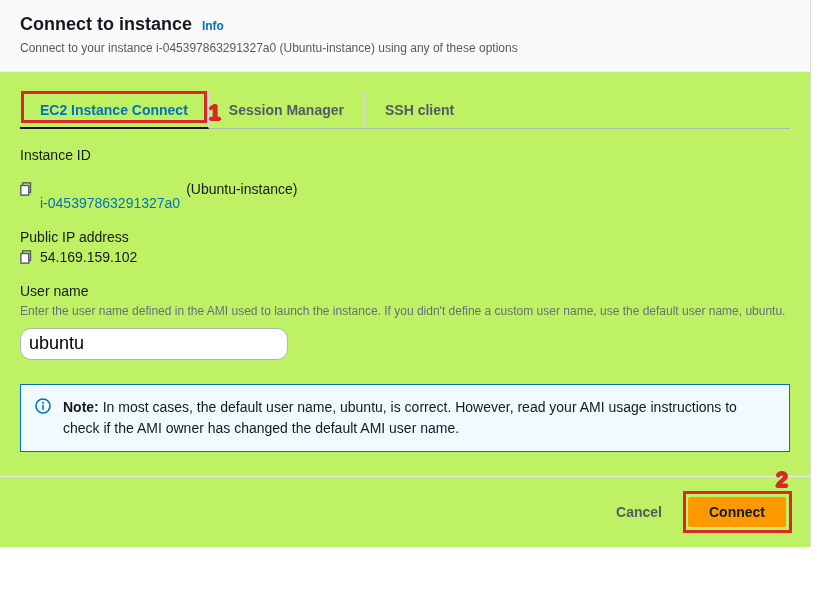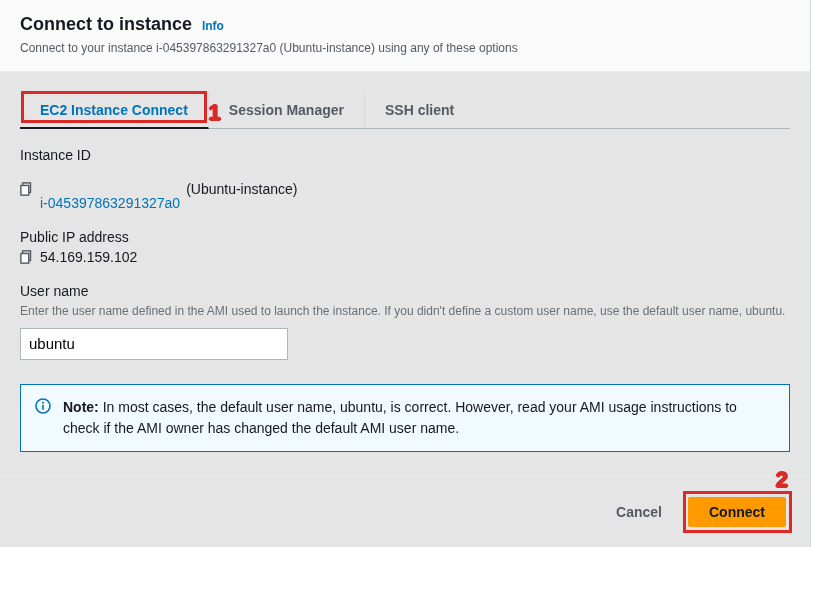--- a/index.html
+++ b/index.html
@@ -7,21 +7,21 @@
     margin: 0;
     font-family: "Amazon Ember", "Helvetica Neue", Arial, sans-serif;
     font-size: 14px;
     color: #16191f;
     background: #ffffff;
     width: 833px;
   }
   .panel {
     width: 811px;
     border-right: 1px solid #d5dbdb;
-    background: #e5e5e5;
+    background: #bef264;
   }
   .header {
     padding: 14px 20px 16px 20px;
     border-bottom: 1px solid #eaeded;
     background: #fafafa;
   }
   .page-title {
     font-size: 18px;
     font-weight: 700;
     display: inline;
@@ -88,23 +88,23 @@
   .copy-icon {
     width: 14px; height: 14px; flex: 0 0 14px; cursor: pointer;
   }
   .copy-icon svg { width: 14px; height: 14px; display: block; }
   .link { color: #0073bb; cursor: pointer; margin-top: 28px; }
   .help-text { font-size: 12px; color: #687078; margin-top: 2px; line-height: 1.4; }
   .text-input {
     width: 268px;
     height: 32px;
     padding: 4px 8px;
-    font-size: 15px;
+    font-size: 18px;
     border: 1px solid #aab7b8;
-    border-radius: 0;
+    border-radius: 11px;
     margin-top: 8px;
   }
   .info-box {
     border: 1px solid #0073bb;
     background: #f1faff;
     padding: 12px 16px 12px 42px;
     position: relative;
     margin-top: 24px;
     font-size: 14px;
     line-height: 1.5;

